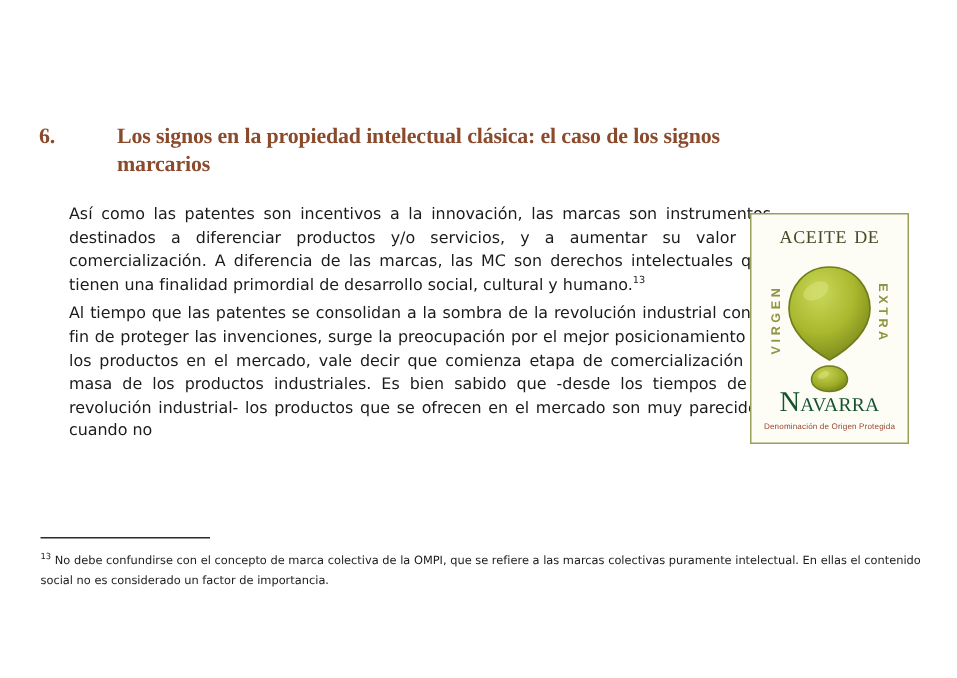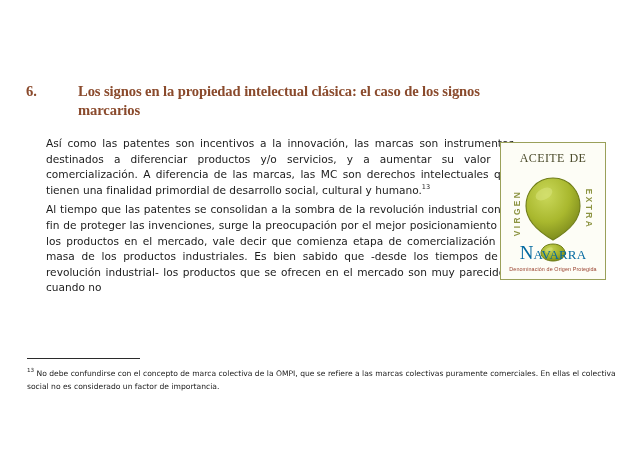--- a/index.html
+++ b/index.html
@@ -68,21 +68,21 @@
     vertical-align: super;
     line-height: 0;
   }
 
   
   .logo-wrap {
     position: absolute;
     left: 500px;
     top: 142px;
     width: 106px;
-    height: 138px;
+    height: 154px;
   }
   .logo-box {
     position: absolute;
     inset: 0;
     border: 1.2px solid #9aa05a;
     background: #fdfdf6;
     box-sizing: border-box;
   }
   .logo-title {
     position: absolute;
@@ -127,21 +127,21 @@
     transform: translateX(-50%);
   }
   .logo-brand {
     position: absolute;
     bottom: 16px;
     left: 0;
     right: 0;
     text-align: center;
     font-family: "Liberation Serif", "DejaVu Serif", serif;
     font-size: 19px;
-    color: #0369a1;
+    color: #14532d;
     font-variant: small-caps;
     letter-spacing: 0.2px;
     white-space: nowrap;
   }
   .logo-sub {
     position: absolute;
     bottom: 8px;
     left: 0;
     right: 0;
     text-align: center;
@@ -222,15 +222,15 @@
         <ellipse cx="29" cy="80" rx="4" ry="2.2" fill="#d8e47c" opacity="0.5" transform="rotate(-25 29 80)"></ellipse>
       </svg>
     </div>
 
     <div class="logo-brand">Navarra</div>
 
     <div class="logo-sub">Denominación de Origen Protegida</div>
   </div>
 
   <div class="footnote-rule"></div>
-  <div class="footnote"><span class="fn-num">13</span> <span>No debe confundirse con el concepto de marca colectiva de la OMPI, que se refiere a las marcas colectivas puramente comerciales. En ellas el colectiva social no es considerado un factor de importancia.</span></div>
+  <div class="footnote"><span class="fn-num">13</span> <span>No debe confundirse con el concepto de marca colectiva de la OMPI, que se refiere a las marcas colectivas puramente intelectual. En ellas el contenido social no es considerado un factor de importancia.</span></div>
 
 </div>
 
 </body></html>

